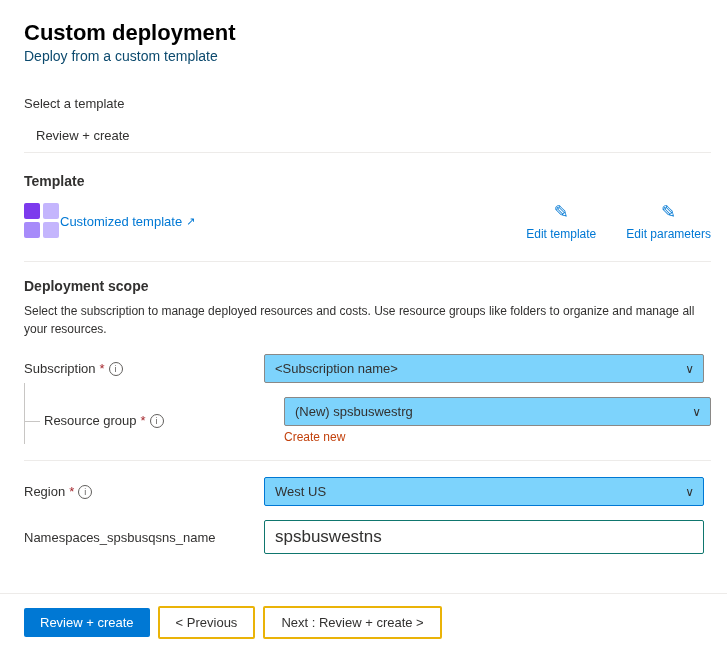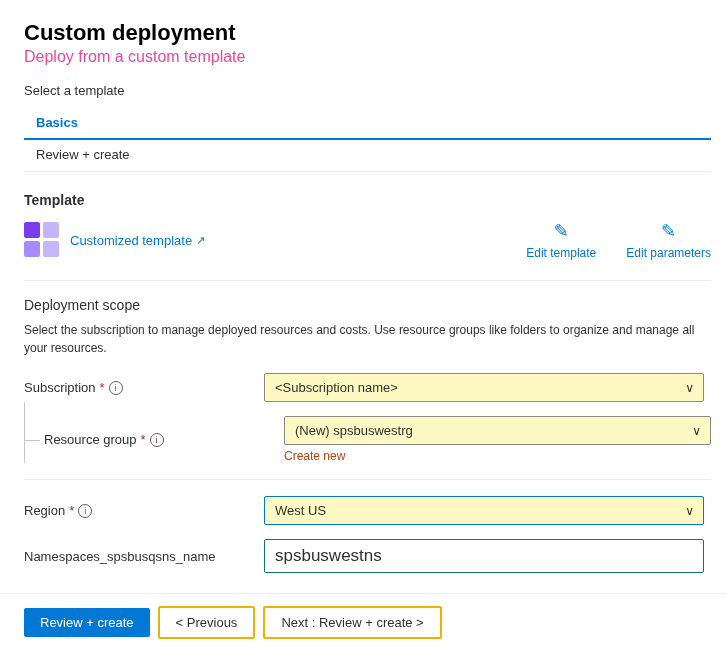--- a/index.html
+++ b/index.html
@@ -17,23 +17,23 @@
     }
 
     .page-title {
       font-size: 22px;
       font-weight: 600;
       color: #000;
       margin-bottom: 2px;
     }
 
     .page-subtitle {
-      font-size: 16px;
-      color: #ec4899;
-      margin-bottom: 9px;
+      font-size: 14px;
+      color: #0c4a6e;
+      margin-bottom: 24px;
     }
 
     .tabs-bar {
       display: flex;
       border-bottom: 1px solid #edebe9;
       margin-bottom: 20px;
       flex-direction: column;
     }
 
     .tab {
@@ -69,21 +69,20 @@
 
     .template-row {
       display: flex;
       align-items: center;
       justify-content: space-between;
     }
 
     .template-left {
       display: flex;
       align-items: center;
-      gap: 10px;
     }
 
     .template-icon {
       width: 36px;
       height: 36px;
       display: grid;
       grid-template-columns: 1fr 1fr;
       gap: 2px;
     }
 
@@ -133,21 +132,21 @@
     }
 
     .divider {
       border: none;
       border-top: 1px solid #edebe9;
       margin: 16px 0;
     }
 
     .deployment-scope-title {
       font-size: 14px;
-      font-weight: 400;
+      font-weight: 700;
       color: #323130;
       margin-bottom: 8px;
     }
 
     .deployment-scope-desc {
       font-size: 12px;
       color: #323130;
       margin-bottom: 16px;
       line-height: 1.5;
     }
@@ -221,21 +220,21 @@
     }
 
     .select-control {
       width: 100%;
       padding: 6px 32px 6px 10px;
       border: 1px solid #8a8886;
       border-radius: 2px;
       font-size: 13px;
       color: #323130;
       appearance: none;
-      background: #fef9c3;
+      background: #7dd3fc;
       cursor: pointer;
       outline: none;
     }
 
     .select-arrow {
       position: absolute;
       right: 10px;
       top: 50%;
       transform: translateY(-50%);
       pointer-events: none;
@@ -321,21 +320,20 @@
 </head>
 <body>
 
 <div class="page-container">
 
   <h1 class="page-title">Custom deployment</h1>
   <p class="page-subtitle">Deploy from a custom template</p>
 
   <div class="tabs-bar">
     <a class="tab">Select a template</a>
-    <a class="tab active">Basics</a>
     <a class="tab">Review + create</a>
   </div>
 
   <div class="template-section">
     <div class="section-label">Template</div>
     <div class="template-row">
       <div class="template-left">
 
         <div class="template-icon">
           <div class="template-icon-sq purple"></div>

